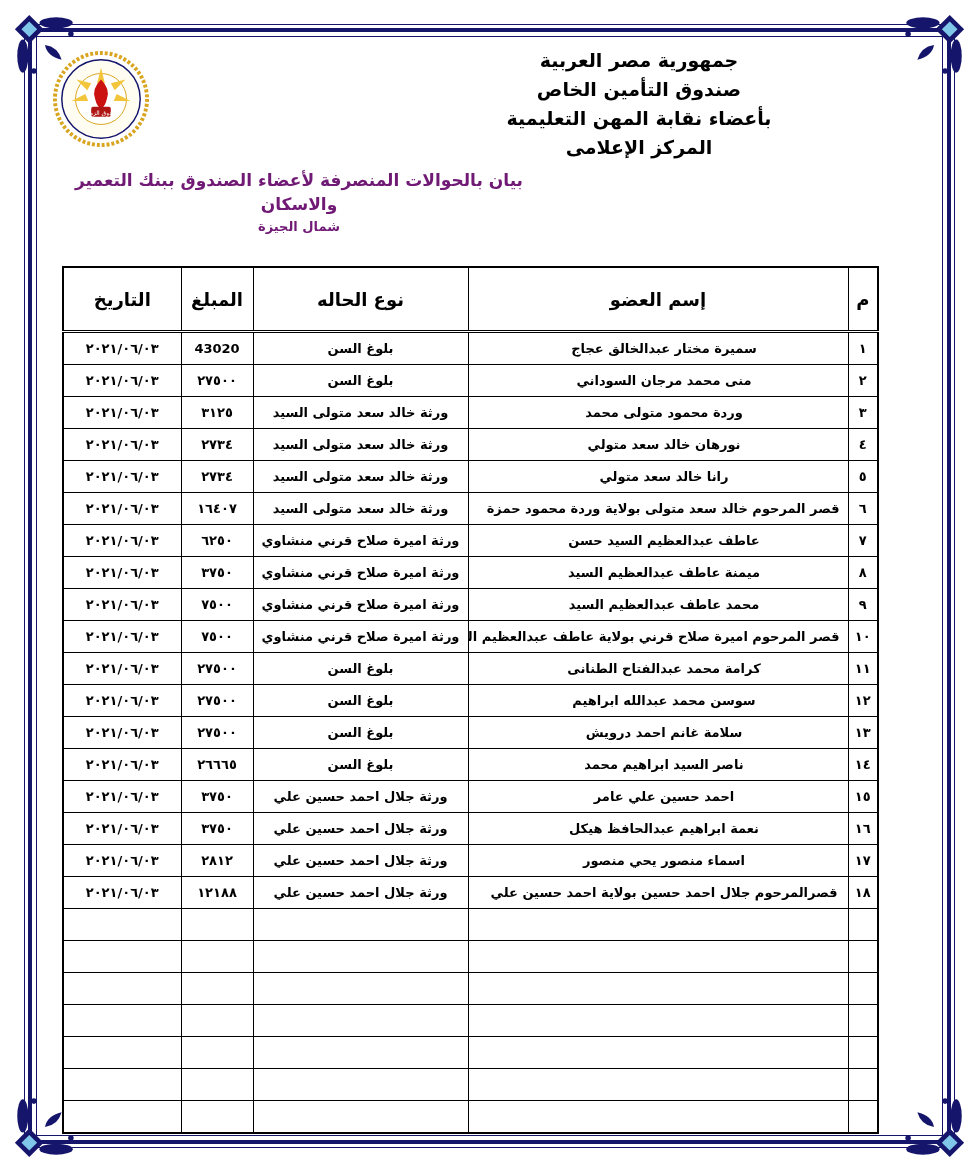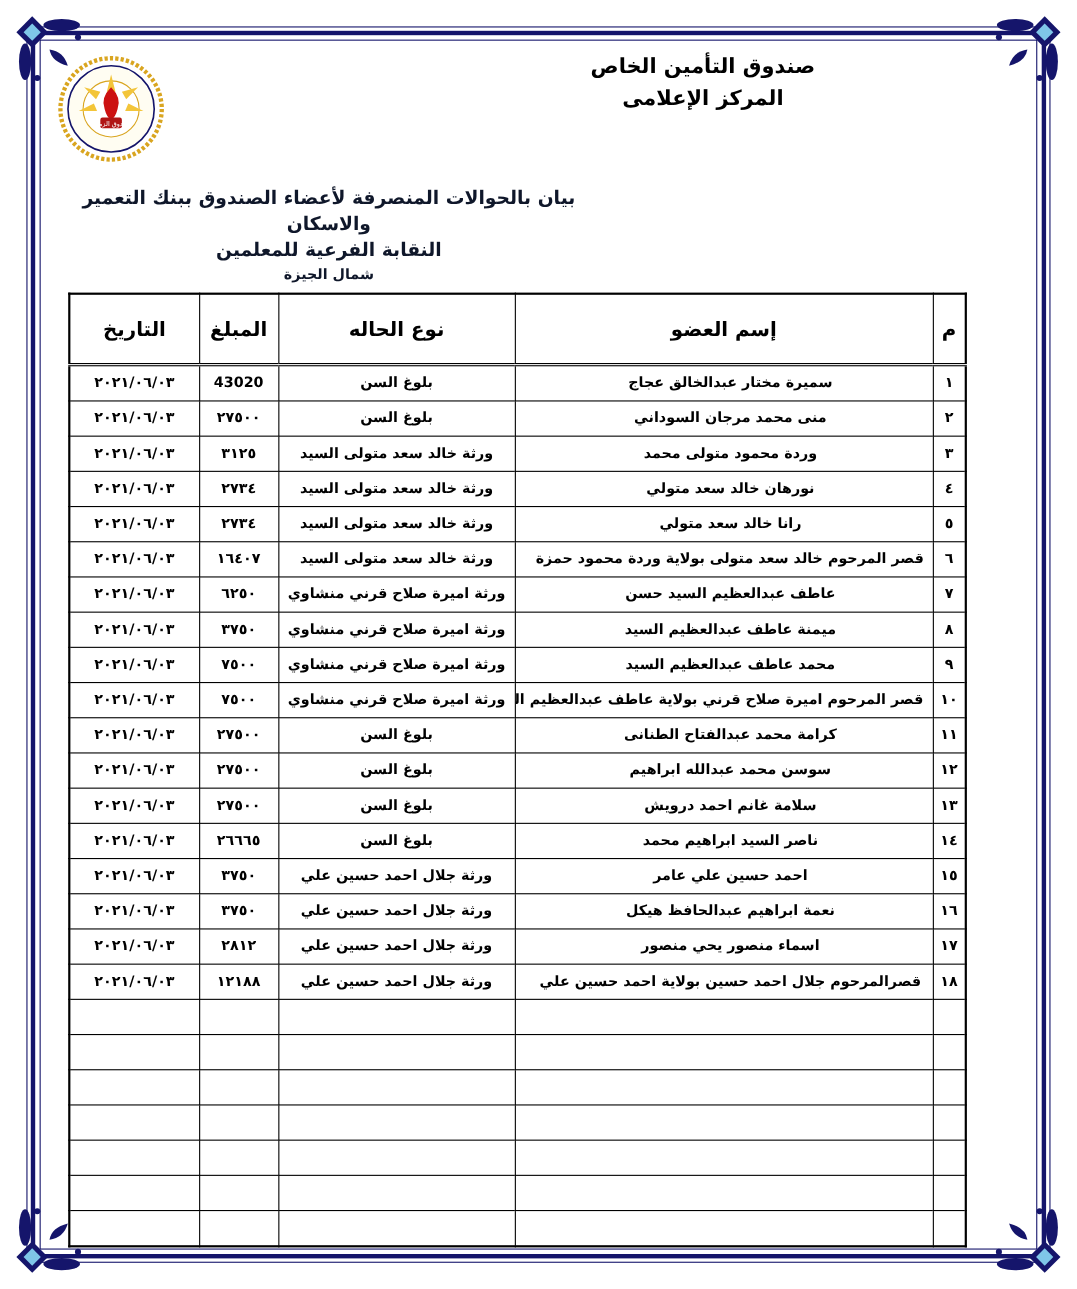--- a/index.html
+++ b/index.html
@@ -18,21 +18,21 @@
   .corner.br{bottom:8px;right:8px;transform:scale(-1,-1);}
 
   
   .logo{position:absolute;top:50px;left:52px;width:98px;height:98px;}
 
   
   .org-header{position:absolute;top:46px;right:150px;width:380px;text-align:center;font-weight:bold;color:#000;}
   .org-header .line{font-size:19px;line-height:29px;}
   .org-header .line.underlined{}
 
-  .doc-titles{position:absolute;top:168px;right:420px;width:520px;text-align:center;font-weight:bold;color:#0f172a;}
+  .doc-titles{position:absolute;top:168px;right:420px;width:520px;text-align:center;font-weight:bold;color:#701a75;}
   .doc-titles .t1{font-size:17px;line-height:24px;}
   .doc-titles .t2{font-size:17px;line-height:24px;}
   .doc-titles .t3{font-size:13px;line-height:22px;}
 
   
   table.main{position:absolute;top:266px;right:100px;width:815px;border-collapse:collapse;table-layout:fixed;direction:rtl;}
   table.main th,table.main td{border:1px solid #000;color:#000;overflow:hidden;white-space:nowrap;}
   table.main{border:2px solid #000;}
   table.main thead th{height:60px;font-size:18px;font-weight:bold;text-align:center;border-bottom:3px double #000;}
   table.main tbody td{height:29px;font-size:13px;font-weight:bold;text-align:center;}
@@ -107,27 +107,28 @@
       <polygon points="25,30 36,41 40,34"></polygon>
       <polygon points="80,52 63,52 66,45"></polygon>
       <polygon points="20,52 37,52 34,45"></polygon>
     </g>
     <path d="M50 30 q10 10 6 20 q-2 8 -6 10 q-4 -2 -6 -10 q-4 -10 6 -20z" fill="#cc1111"></path>
     <rect x="40" y="58" width="20" height="10" rx="2" fill="#b01515"></rect>
     <text x="50" y="66" font-size="6" fill="#ffffff" text-anchor="middle" font-family="DejaVu Sans, sans-serif">صندوق الزمالة</text>
   </svg>
 
   <div class="org-header">
+    <div class="line">جمهورية مصر العربية</div>
     <div class="line">صندوق التأمين الخاص</div>
+    <div class="line">بأعضاء نقابة المهن التعليمية</div>
     <div class="line underlined">المركز الإعلامى</div>
   </div>
 
   <div class="doc-titles">
     <div class="t1">بيان بالحوالات المنصرفة لأعضاء الصندوق ببنك التعمير والاسكان</div>
-    <div class="t2">النقابة الفرعية للمعلمين</div>
     <div class="t3">شمال الجيزة</div>
   </div>
 
   <table class="main">
     <colgroup>
       <col class="c-no">
         <col class="c-name">
         <col class="c-case">
         <col class="c-amt">
         <col class="c-date">

